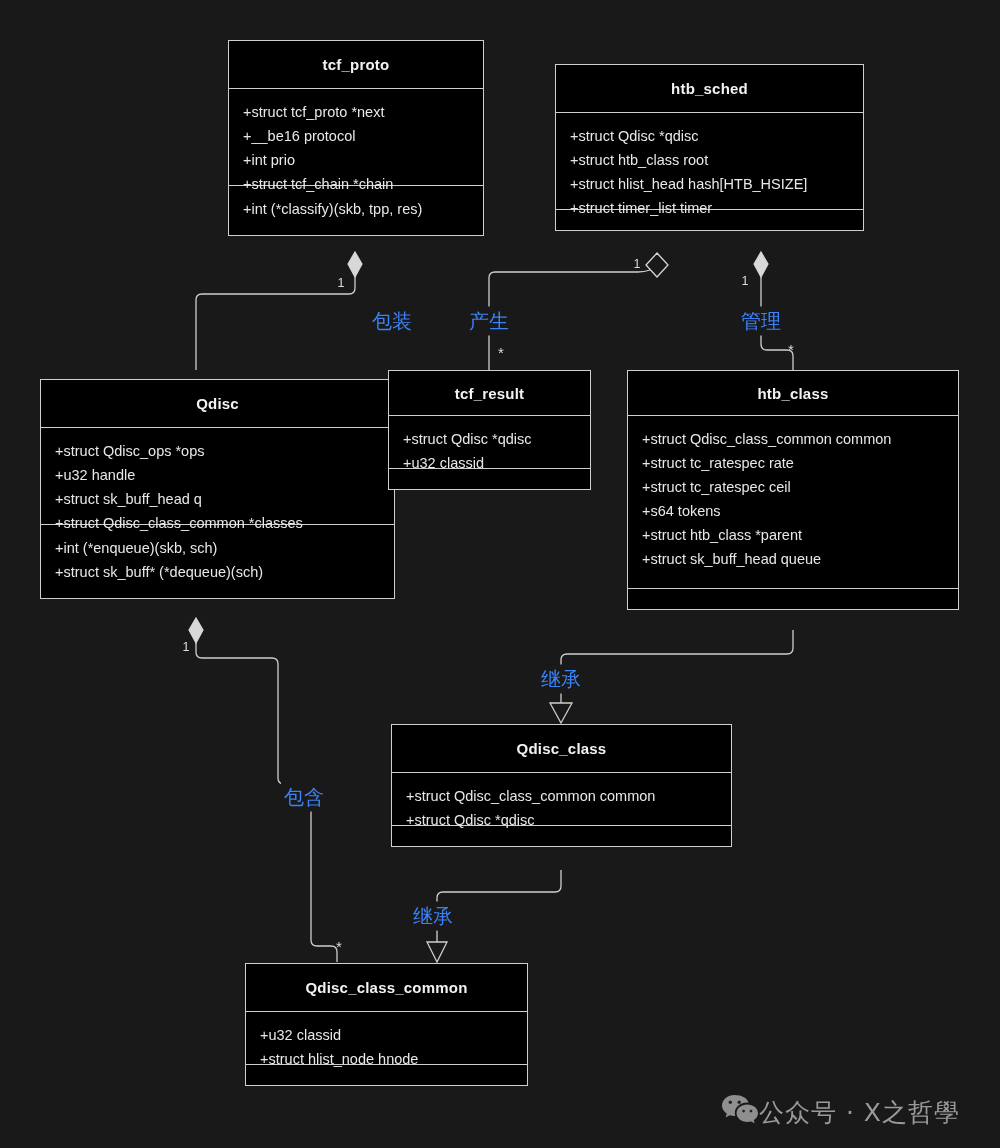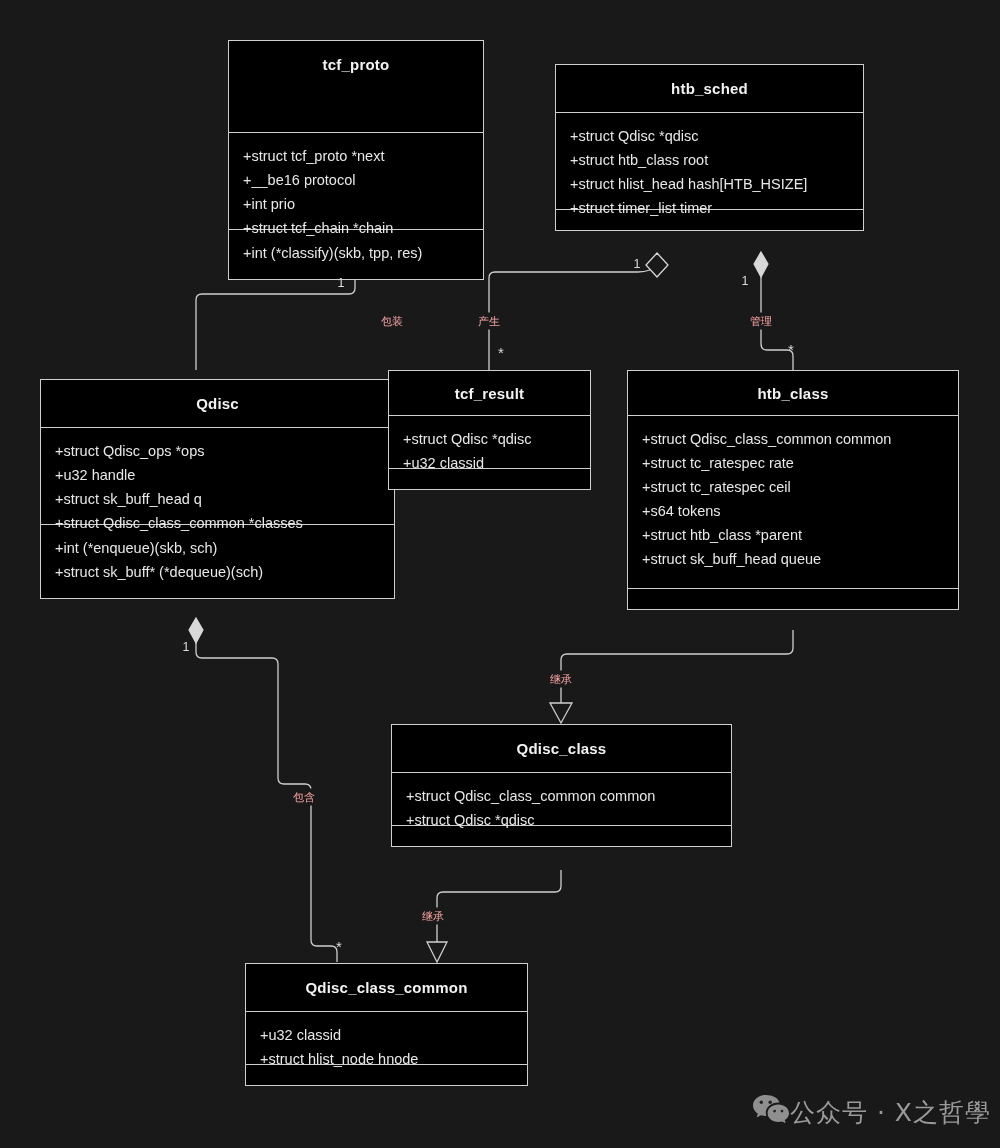--- a/index.html
+++ b/index.html
@@ -51,22 +51,22 @@
     height: 20px;
   }
   .umlbox .row {
     font-size: 14.5px;
     line-height: 24px;
     white-space: nowrap;
     color: #e8e8e8;
   }
   .edge-label {
     position: absolute;
-    font-size: 11px;
-    color: #fca5a5;
+    font-size: 20px;
+    color: #3b82f6;
     background: #191919;
     padding: 1px 3px;
     white-space: nowrap;
     transform: translate(-50%, -50%);
     font-family: "DejaVu Sans", sans-serif;
   }
   .mult {
     position: absolute;
     font-size: 12.5px;
     color: #dcdcdc;
@@ -74,21 +74,21 @@
     transform: translate(-50%, -50%);
     font-family: "Liberation Sans", sans-serif;
   }
   .mult.star {
     font-size: 15px;
   }
   #watermark {
     position: absolute;
     display: flex;
     align-items: center;
-    right: 9px;
+    right: 40px;
     bottom: 18px;
     color: #9a9a9a;
     font-size: 25px;
     font-family: "DejaVu Sans", sans-serif;
     letter-spacing: 1px;
   }
   #watermark .wicon { flex: 0 0 auto; }
 </style>
 </head>
 <body>
@@ -119,21 +119,21 @@
 
     <polygon points="196,618 203,630 196,643 189,630" fill="#d8d8d8" stroke="#d8d8d8" stroke-width="1.2"></polygon>
 
     <polygon points="561,723 550,703 572,703" fill="#191919" stroke="#cfcfcf" stroke-width="1.3"></polygon>
 
     <polygon points="437,962 427,942 447,942" fill="#191919" stroke="#cfcfcf" stroke-width="1.3"></polygon>
   </svg>
 
   <div class="umlbox" style="left:228px; top:40px; width:256px;">
     <div class="title" style="height:47px;">tcf_proto</div>
-    <div class="compartment" style="height:97px;margin-top:44px;">
+    <div class="compartment" style="height:97px;">
       <div class="row">+struct tcf_proto *next</div>
       <div class="row">+__be16 protocol</div>
       <div class="row">+int prio</div>
       <div class="row">+struct tcf_chain *chain</div>
     </div>
     <div class="compartment" style="height:50px;">
       <div class="row">+int (*classify)(skb, tpp, res)</div>
     </div>
   </div>
 

